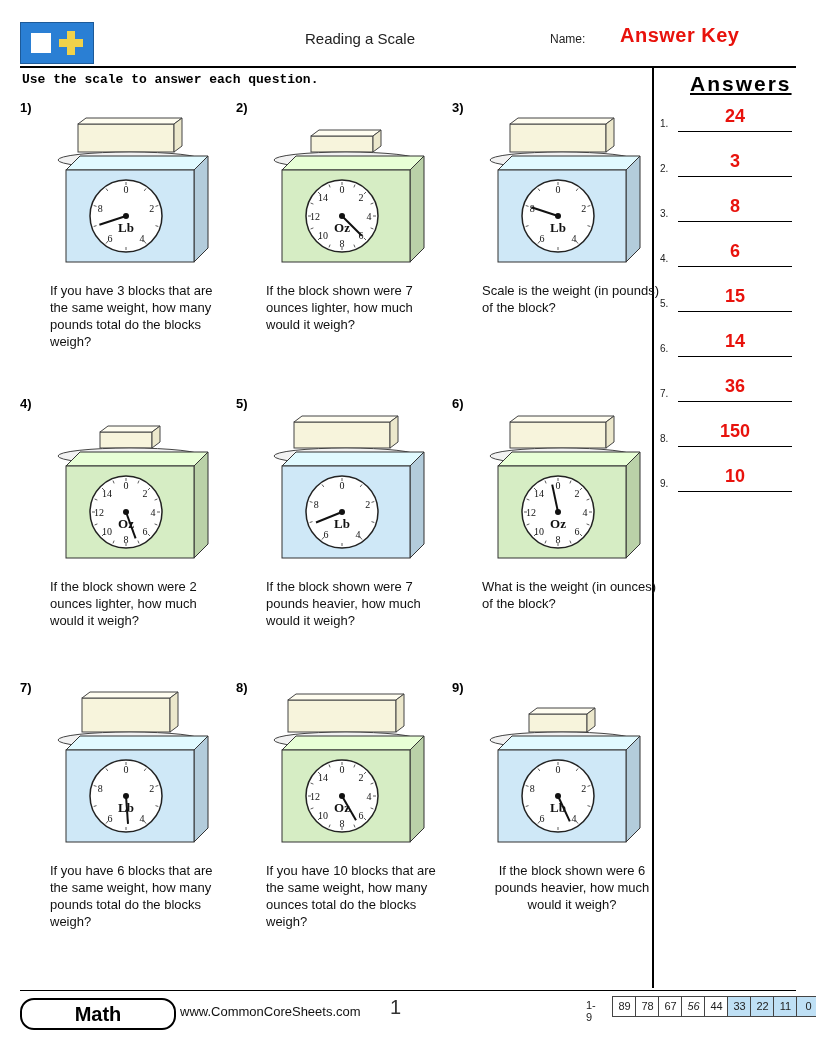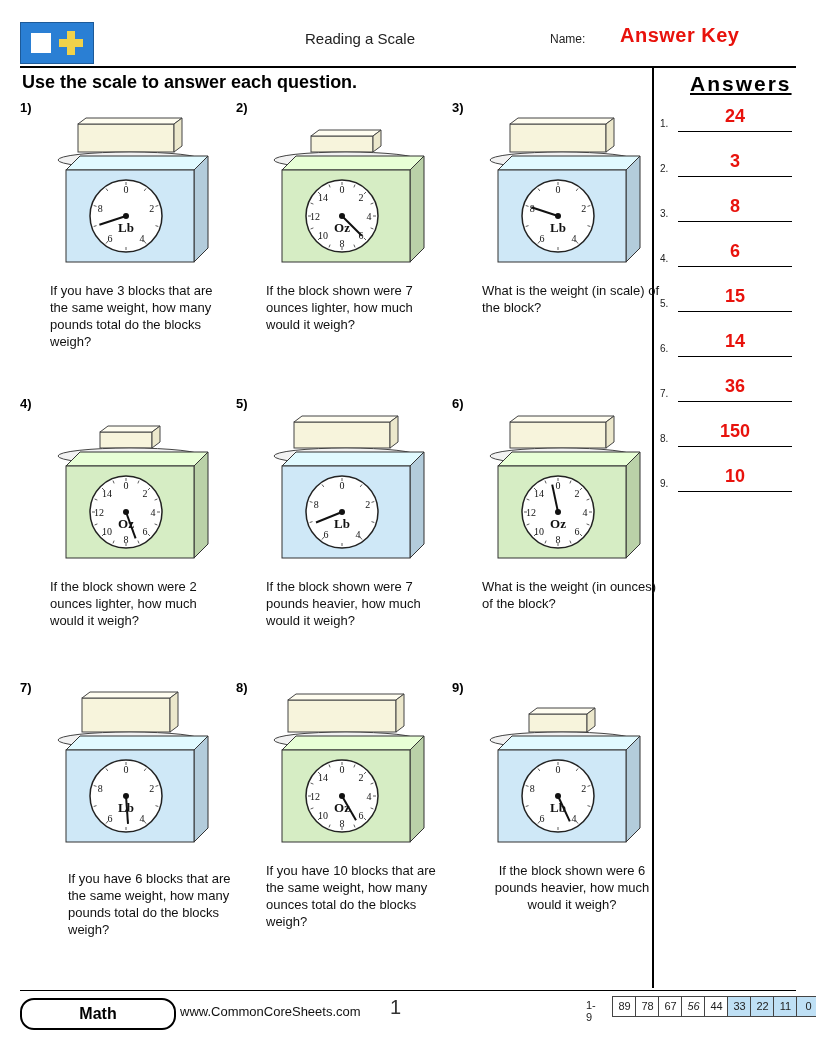--- a/index.html
+++ b/index.html
@@ -38,21 +38,21 @@
     position:absolute; left:530px; top:10px; font-size:12px; color:#222;
   }
   .answer-key {
     position:absolute; left:600px; top:2px; font-size:20px; font-weight:bold;
     color:#e8120c; letter-spacing:0.5px;
   }
   .hr-top {
     position:absolute; left:20px; top:66px; width:776px; height:2px; background:#000;
   }
   .instructions {
-    position:absolute; left:22px; top:72px; font-size:18px; font-weight:bold; color:#000;
+    position:absolute; left:22px; top:72px; font-size:13px; font-weight:bold; color:#000;font-family:Liberation Mono, monospace;
   }
 
   
   .vdivide {
     position:absolute; left:652px; top:68px; width:2px; height:920px; background:#000;
   }
 
   
   .answers-title {
     position:absolute; left:690px; top:72px; font-size:21px; font-weight:bold;
@@ -72,21 +72,21 @@
   .prob .ptext {
     position:absolute; left:30px; width:180px;
     font-size:13px; line-height:17px; color:#111;
   }
   .scaleholder { position:absolute; left:24px; top:8px; width:180px; height:165px; }
 
   
   .footer-pill {
     position:absolute; left:20px; top:998px; width:152px; height:28px;
     border:2px solid #000; border-radius:14px; background:#fff;
-    font-weight:bold; font-size:16px; text-align:center; line-height:28px;
+    font-weight:bold; font-size:20px; text-align:center; line-height:28px;
   }
   .footer-url {
     position:absolute; left:180px; top:1004px; font-size:13px; color:#111;
   }
   .page-no {
     position:absolute; left:390px; top:996px; font-size:20px; color:#333;
   }
   .scorebox { position:absolute; left:586px; top:996px; height:20px; }
   .scorebox .rng {
     position:absolute; left:0; top:3px; font-size:11px; color:#222;
@@ -269,21 +269,21 @@
             <line x1="62.0" y1="80.5" x2="63.8" y2="82.9" stroke="#333" stroke-width="0.8"></line>
             <text x="82.0" y="85.0" font-size="10" font-family="Liberation Serif, serif" text-anchor="middle" fill="#111">0</text>
             <text x="107.7" y="103.7" font-size="10" font-family="Liberation Serif, serif" text-anchor="middle" fill="#111">2</text>
             <text x="97.9" y="133.8" font-size="10" font-family="Liberation Serif, serif" text-anchor="middle" fill="#111">4</text>
             <text x="66.1" y="133.8" font-size="10" font-family="Liberation Serif, serif" text-anchor="middle" fill="#111">6</text>
             <text x="56.3" y="103.7" font-size="10" font-family="Liberation Serif, serif" text-anchor="middle" fill="#111">8</text>
             <line x1="82" y1="108" x2="55.4" y2="99.3" stroke="#111" stroke-width="2"></line>
             <circle cx="82" cy="108" r="3" fill="#111"></circle>
             <text x="82" y="124" font-size="13" font-weight="bold" font-family="Liberation Serif, serif" text-anchor="middle" fill="#111">Lb</text>
           </svg></div>
-        <div class="ptext" style="top: 182px;">What is the weight (in scale) of the block?</div>
+        <div class="ptext" style="top: 182px;">Scale is the weight (in pounds) of the block?</div>
       </div>
       <div class="prob" style="left: 20px; top: 396px;">
         <span class="pnum">4)</span>
         <div class="scaleholder"><svg width="180" height="168" viewBox="0 0 180 168">
             <rect x="56" y="28" width="52" height="16" fill="#f7f4dc" stroke="#444" stroke-width="1"></rect>
             <polygon points="56,28 64,22 116,22 108,28" fill="#fffdf0" stroke="#444" stroke-width="1"></polygon>
             <polygon points="108,28 116,22 116,38 108,44" fill="#ece8cc" stroke="#444" stroke-width="1"></polygon>
             <ellipse cx="86" cy="52" rx="72" ry="8" fill="#f2f2f2" stroke="#444" stroke-width="1"></ellipse>
             <rect x="79" y="52" width="8" height="12" fill="#ddd" stroke="#444" stroke-width="1"></rect>
             <polygon points="22,62 36,48 164,48 150,62" fill="#e8ffd6" stroke="#333" stroke-width="1"></polygon>
@@ -419,21 +419,21 @@
             <line x1="62.0" y1="80.5" x2="63.8" y2="82.9" stroke="#333" stroke-width="0.8"></line>
             <text x="82.0" y="85.0" font-size="10" font-family="Liberation Serif, serif" text-anchor="middle" fill="#111">0</text>
             <text x="107.7" y="103.7" font-size="10" font-family="Liberation Serif, serif" text-anchor="middle" fill="#111">2</text>
             <text x="97.9" y="133.8" font-size="10" font-family="Liberation Serif, serif" text-anchor="middle" fill="#111">4</text>
             <text x="66.1" y="133.8" font-size="10" font-family="Liberation Serif, serif" text-anchor="middle" fill="#111">6</text>
             <text x="56.3" y="103.7" font-size="10" font-family="Liberation Serif, serif" text-anchor="middle" fill="#111">8</text>
             <line x1="82" y1="108" x2="84.0" y2="135.9" stroke="#111" stroke-width="2"></line>
             <circle cx="82" cy="108" r="3" fill="#111"></circle>
             <text x="82" y="124" font-size="13" font-weight="bold" font-family="Liberation Serif, serif" text-anchor="middle" fill="#111">Lb</text>
           </svg></div>
-        <div class="ptext" style="top: 190px; margin-left: 18px;">If you have 6 blocks that are the same weight, how many pounds total do the blocks weigh?</div>
+        <div class="ptext" style="top: 182px;">If you have 6 blocks that are the same weight, how many pounds total do the blocks weigh?</div>
       </div>
       <div class="prob" style="left: 236px; top: 680px;">
         <span class="pnum">8)</span>
         <div class="scaleholder"><svg width="180" height="168" viewBox="0 0 180 168">
             <rect x="28" y="12" width="108" height="32" fill="#f7f4dc" stroke="#444" stroke-width="1"></rect>
             <polygon points="28,12 36,6 144,6 136,12" fill="#fffdf0" stroke="#444" stroke-width="1"></polygon>
             <polygon points="136,12 144,6 144,38 136,44" fill="#ece8cc" stroke="#444" stroke-width="1"></polygon>
             <ellipse cx="86" cy="52" rx="72" ry="8" fill="#f2f2f2" stroke="#444" stroke-width="1"></ellipse>
             <rect x="79" y="52" width="8" height="12" fill="#ddd" stroke="#444" stroke-width="1"></rect>
             <polygon points="22,62 36,48 164,48 150,62" fill="#e8ffd6" stroke="#333" stroke-width="1"></polygon>

